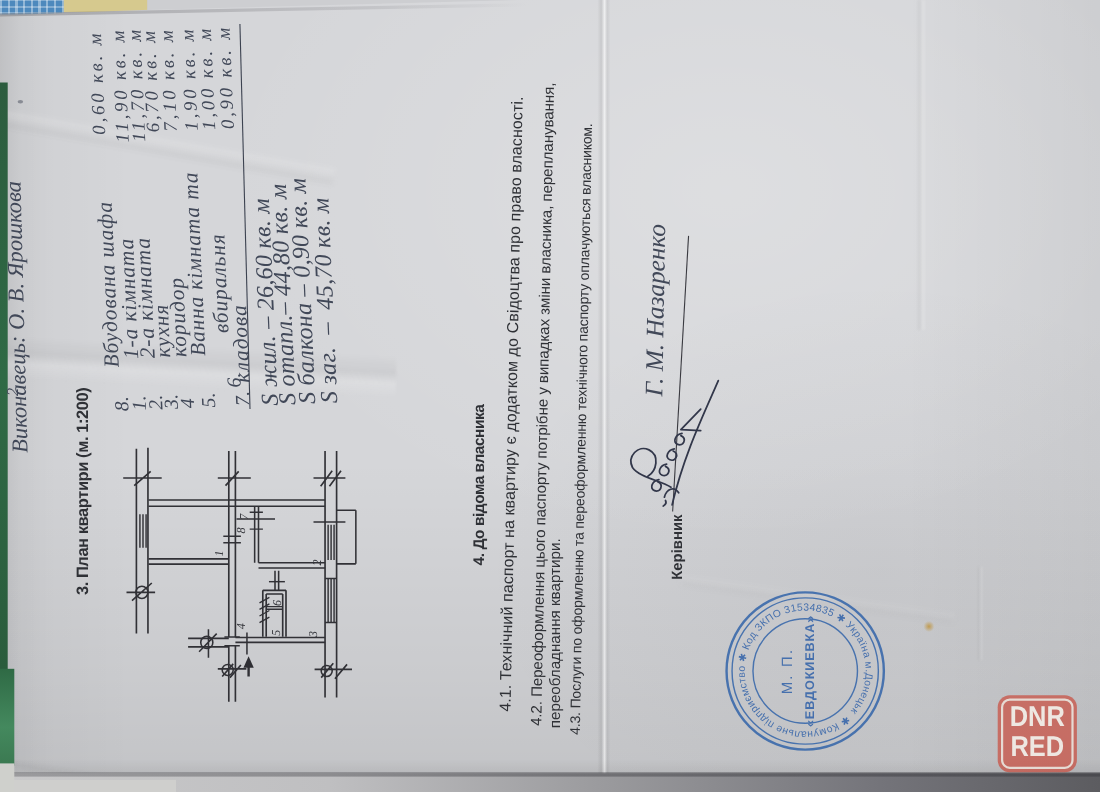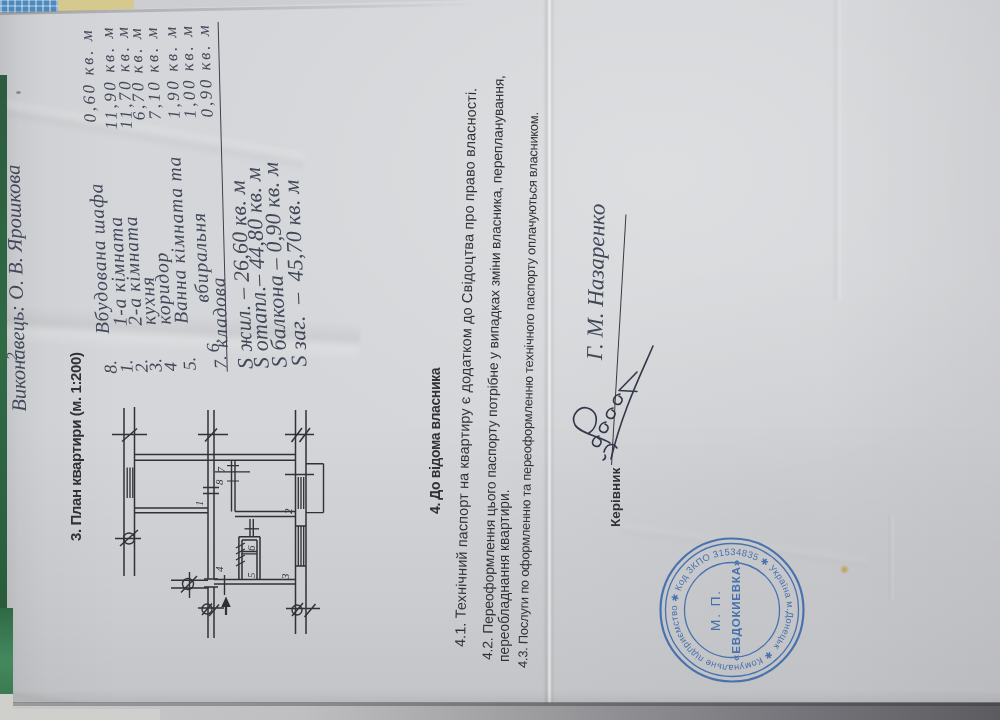--- a/index.html
+++ b/index.html
@@ -228,14 +228,18 @@
         <text x="0" y="-12" text-anchor="middle" font-size="13.5px" letter-spacing="2">М. П.</text>
         <text x="0" y="8" text-anchor="middle" font-size="11.5px" font-weight="bold" letter-spacing="0.8">«ЕВДОКИЕВКА»</text>
       </g>
     </g>
   </svg>
 
   <div class="abs" style="left:840px;top:564px;width:9px;height:11px;background:radial-gradient(circle,rgba(190,140,40,0.75),rgba(190,140,40,0) 70%);"></div>
 
   <div class="abs" style="left:16px;top:91px;width:5px;height:3px;background:rgba(70,75,90,0.5);border-radius:50%;"></div>
 
+  <div class="abs" style="left:907px;top:632px;width:72px;height:70px;background:rgba(203,66,50,0.65);border-radius:11px;">
+    <div style="position:absolute;left:3px;top:3px;right:3px;bottom:3px;border:2.5px solid rgba(232,228,221,0.92);border-radius:8px;"></div>
+    <div style="position:absolute;left:0;top:6px;width:100%;text-align:center;font-weight:bold;font-size:26px;line-height:26.5px;color:rgba(240,238,233,0.95);letter-spacing:0px;transform:scale(0.89,1.0);transform-origin:50% 0;">DNR<br>RED</div>
+  </div>
 
 </div>
 
 </body></html>

